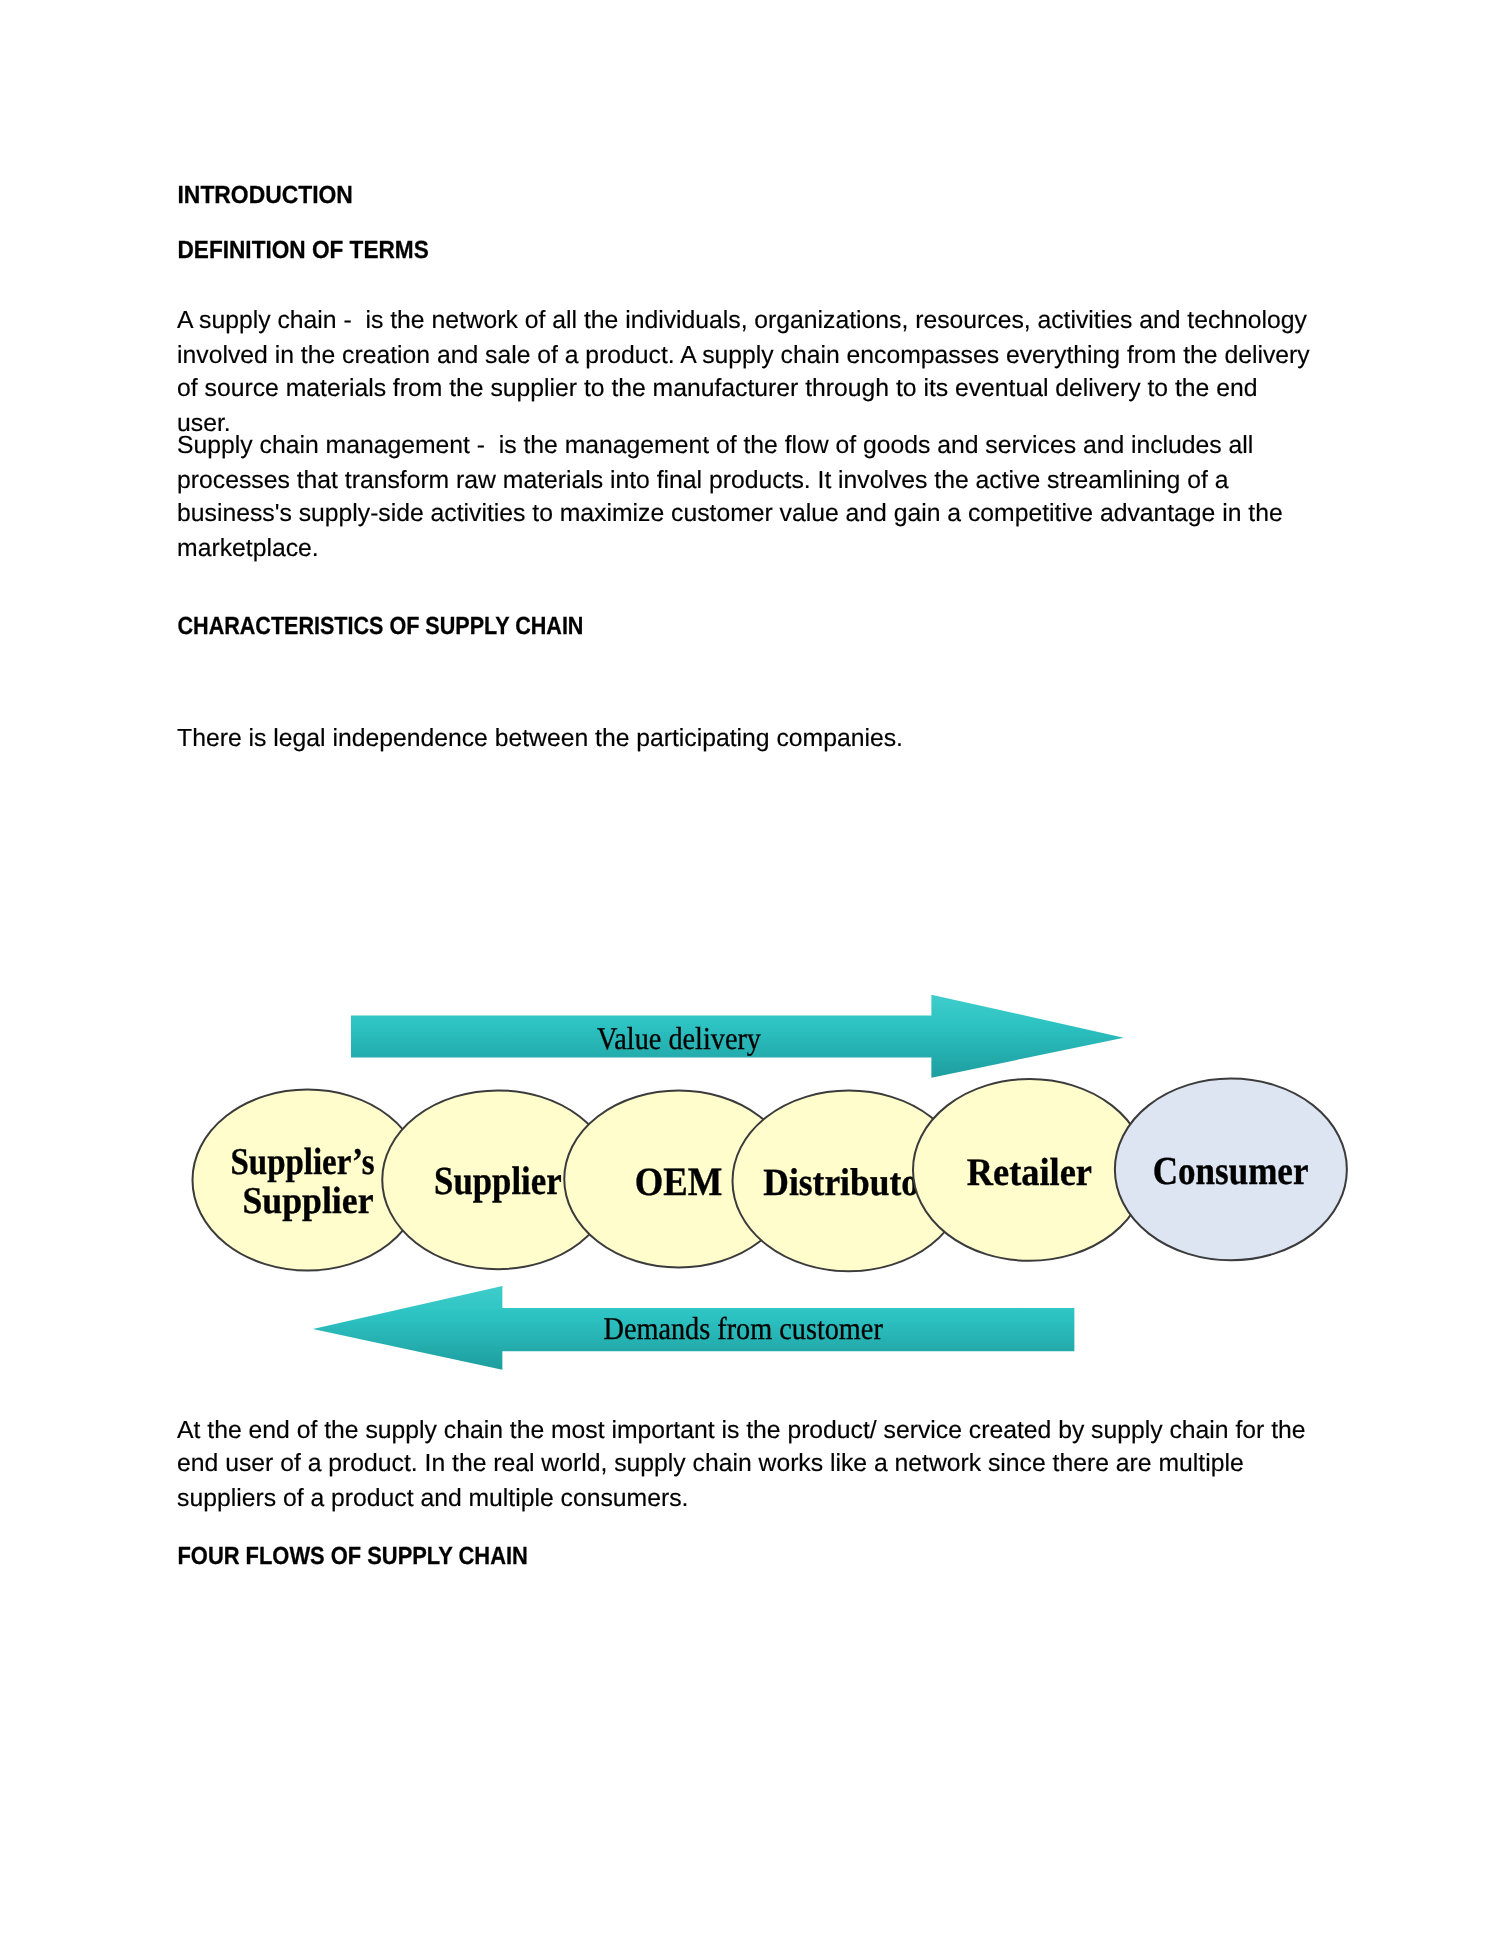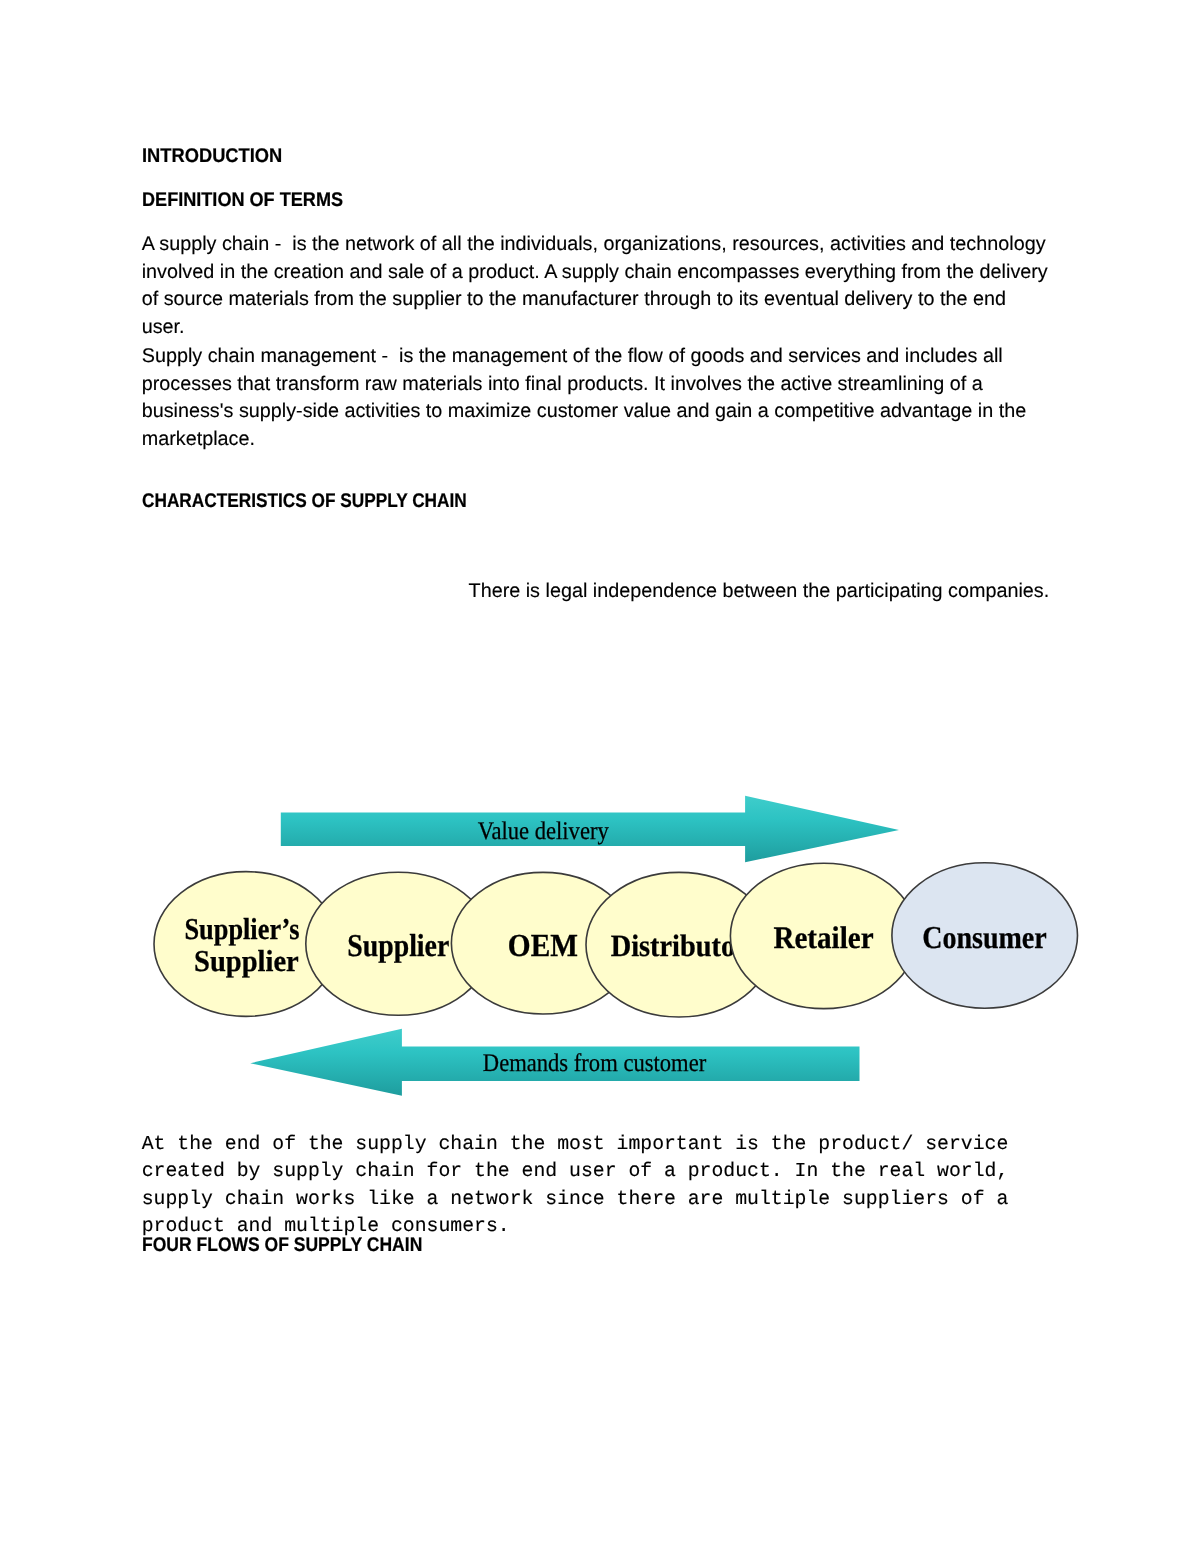--- a/index.html
+++ b/index.html
@@ -55,24 +55,24 @@
     transform-origin:center;
   }
 </style>
 </head>
 <body>
 
 <div class="page">
 
   <div class="blk h" style="top:142.8px;transform:scaleX(0.9252);">INTRODUCTION</div>
   <div class="blk h" style="top:186.8px;transform:scaleX(0.9146);">DEFINITION OF TERMS</div>
-  <div class="blk" style="top:231.0px;">A supply chain -  is the network of all the individuals, organizations, resources, activities and technology involved in the creation and sale of a product. A supply chain encompasses everything from the delivery of source materials from the supplier to the manufacturer through to its eventual delivery to the end user.</div>
+  <div class="blk" style="top:243px;">A supply chain -  is the network of all the individuals, organizations, resources, activities and technology involved in the creation and sale of a product. A supply chain encompasses everything from the delivery of source materials from the supplier to the manufacturer through to its eventual delivery to the end user.</div>
   <div class="blk" style="top:343px;">Supply chain management -  is the management of the flow of goods and services and includes all processes that transform raw materials into final products. It involves the active streamlining of a business's supply-side activities to maximize customer value and gain a competitive advantage in the marketplace.</div>
   <div class="blk h" style="top:487.8px;transform:scaleX(0.8716);">CHARACTERISTICS OF SUPPLY CHAIN</div>
-  <div class="blk" style="top:577.7px;text-align:right;">There is legal independence between the participating companies.</div>
+  <div class="blk" style="top:577.7px;">There is legal independence between the participating companies.</div>
 
   <div class="figure">
     <svg class="fig-svg" width="1200" height="1553" viewBox="0 0 1200 1553">
       <defs>
         <linearGradient id="tealGrad" x1="0" y1="0" x2="0" y2="1">
           <stop offset="0" stop-color="#3FCDCB"></stop>
           <stop offset="0.35" stop-color="#2DC3C3"></stop>
           <stop offset="1" stop-color="#1E9D9E"></stop>
         </linearGradient>
       </defs>
@@ -108,16 +108,16 @@
         <ellipse cx="823.7" cy="935.9" rx="93.3" ry="72.7" fill="#FFFDCC" stroke="#3B3B3B" stroke-width="1.6"></ellipse>
         <text x="823.5" y="948.1" class="fig-label-node n5" text-anchor="middle">Retailer</text>
       </g>
       <g>
         <ellipse cx="984.7" cy="935.5" rx="92.8" ry="72.7" fill="#DCE5F1" stroke="#3B3B3B" stroke-width="1.6"></ellipse>
         <text x="984.5" y="947.5" class="fig-label-node n6" text-anchor="middle">Consumer</text>
       </g>
     </svg>
   </div>
 
-  <div class="blk" style="top:1130.6px;font-family:Liberation Mono, monospace;">At the end of the supply chain the most important is the product/ service created by supply chain for the end user of a product. In the real world, supply chain works like a network since there are multiple suppliers of a product and multiple consumers.</div>
+  <div class="blk" style="top:1130.6px;">At the end of the supply chain the most important is the product/ service created by supply chain for the end user of a product. In the real world, supply chain works like a network since there are multiple suppliers of a product and multiple consumers.</div>
   <div class="blk h" style="top:1232.0px;transform:scaleX(0.8855);">FOUR FLOWS OF SUPPLY CHAIN</div>
 
 </div>
 
 </body></html>

